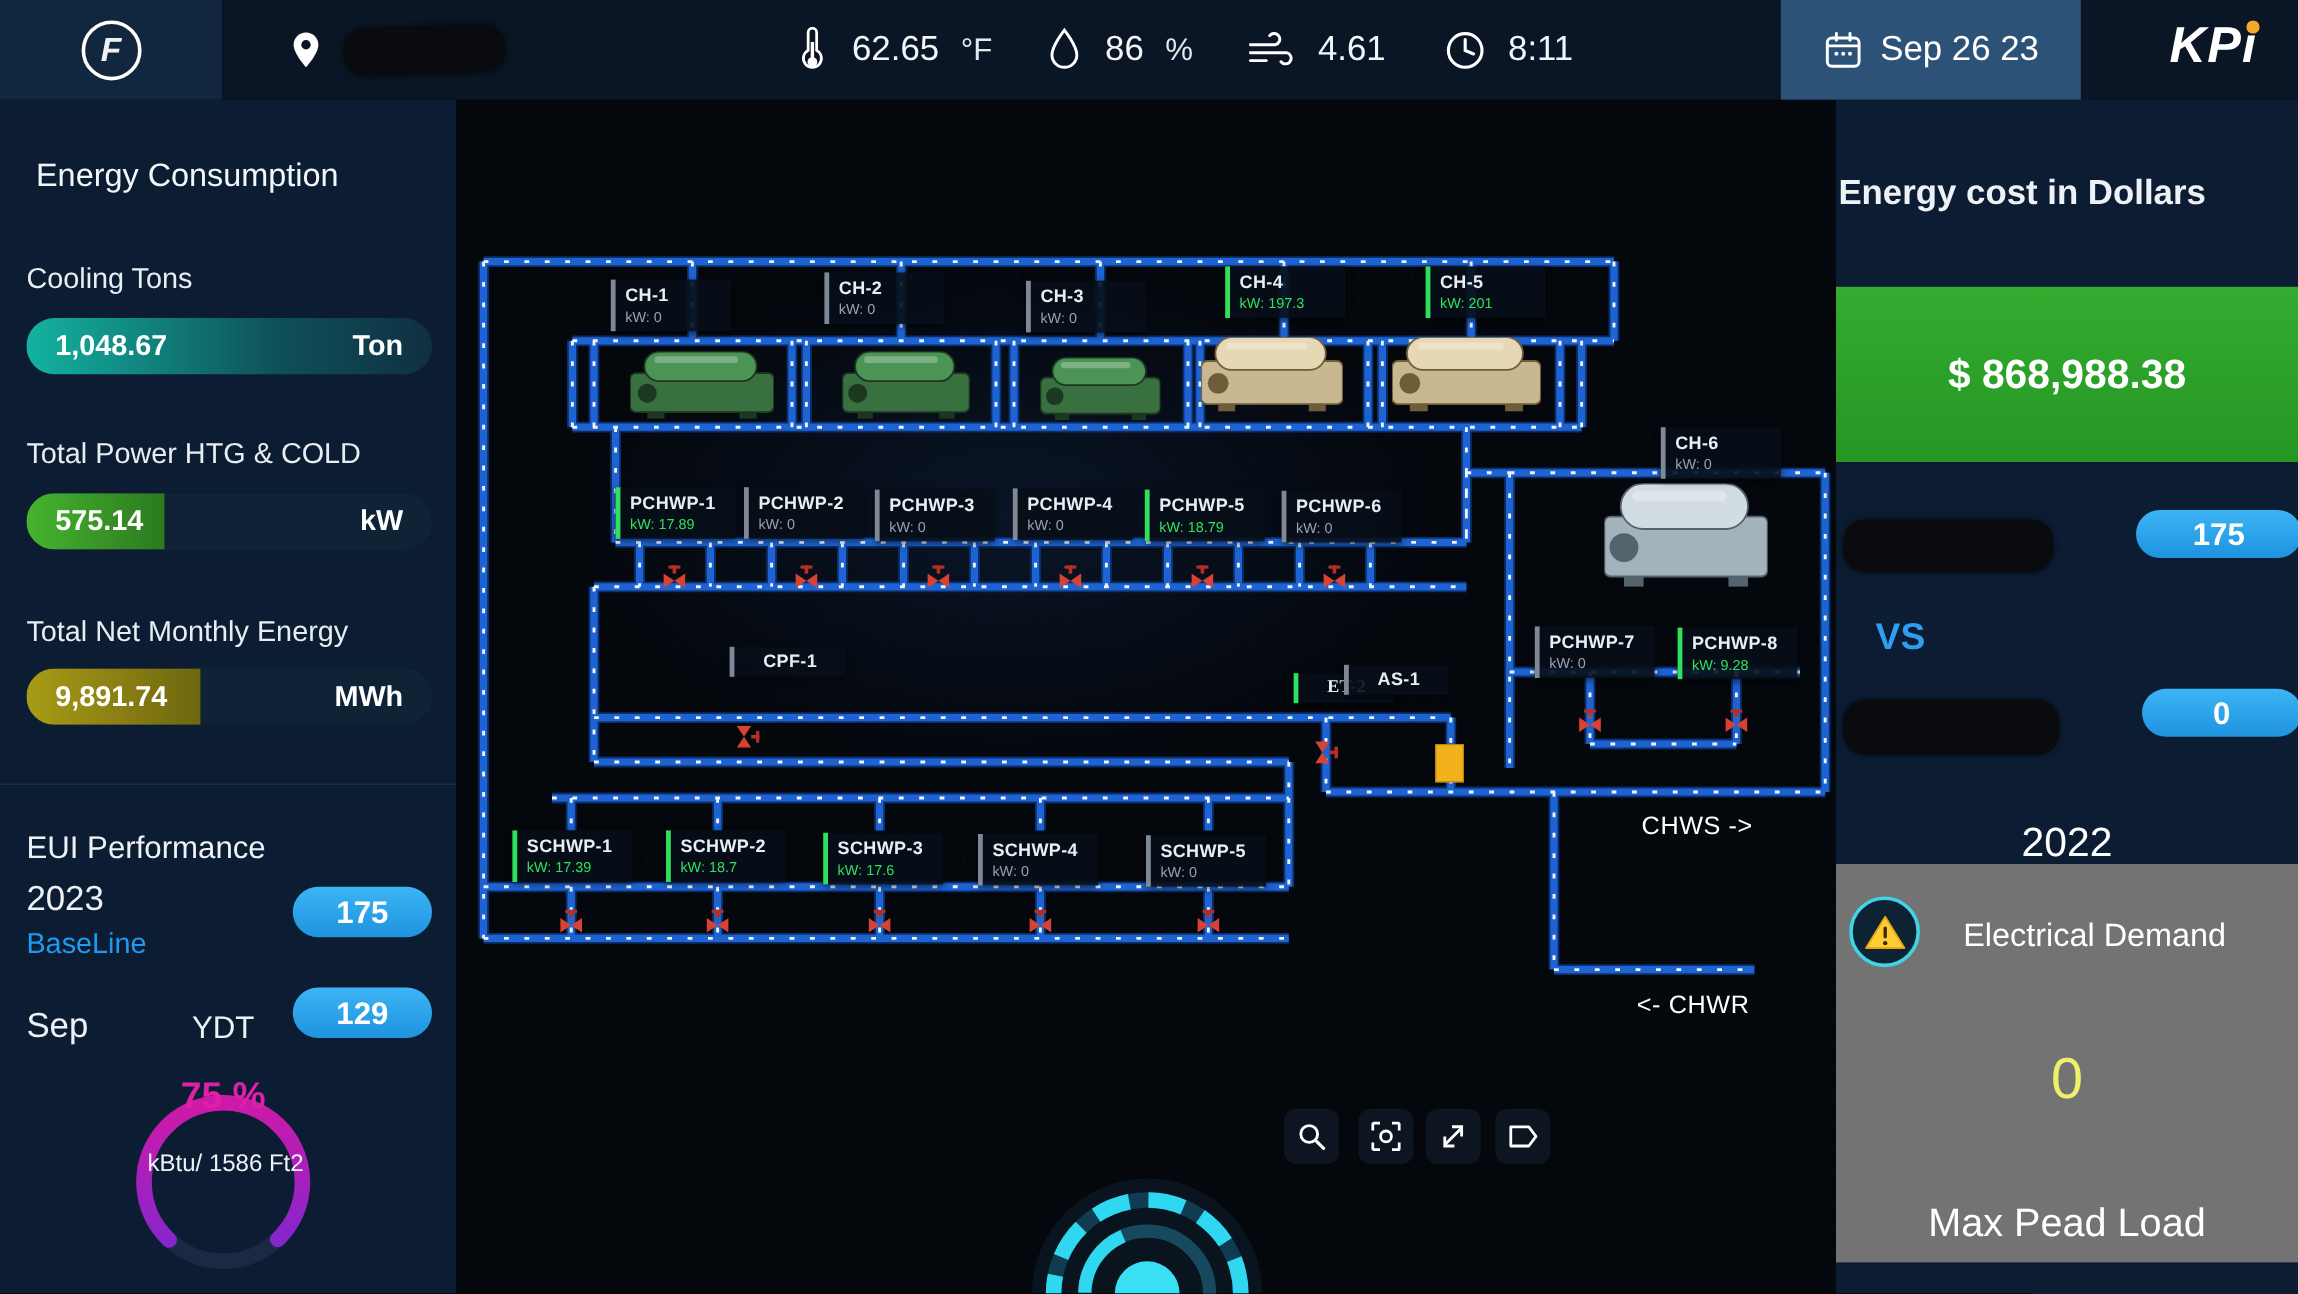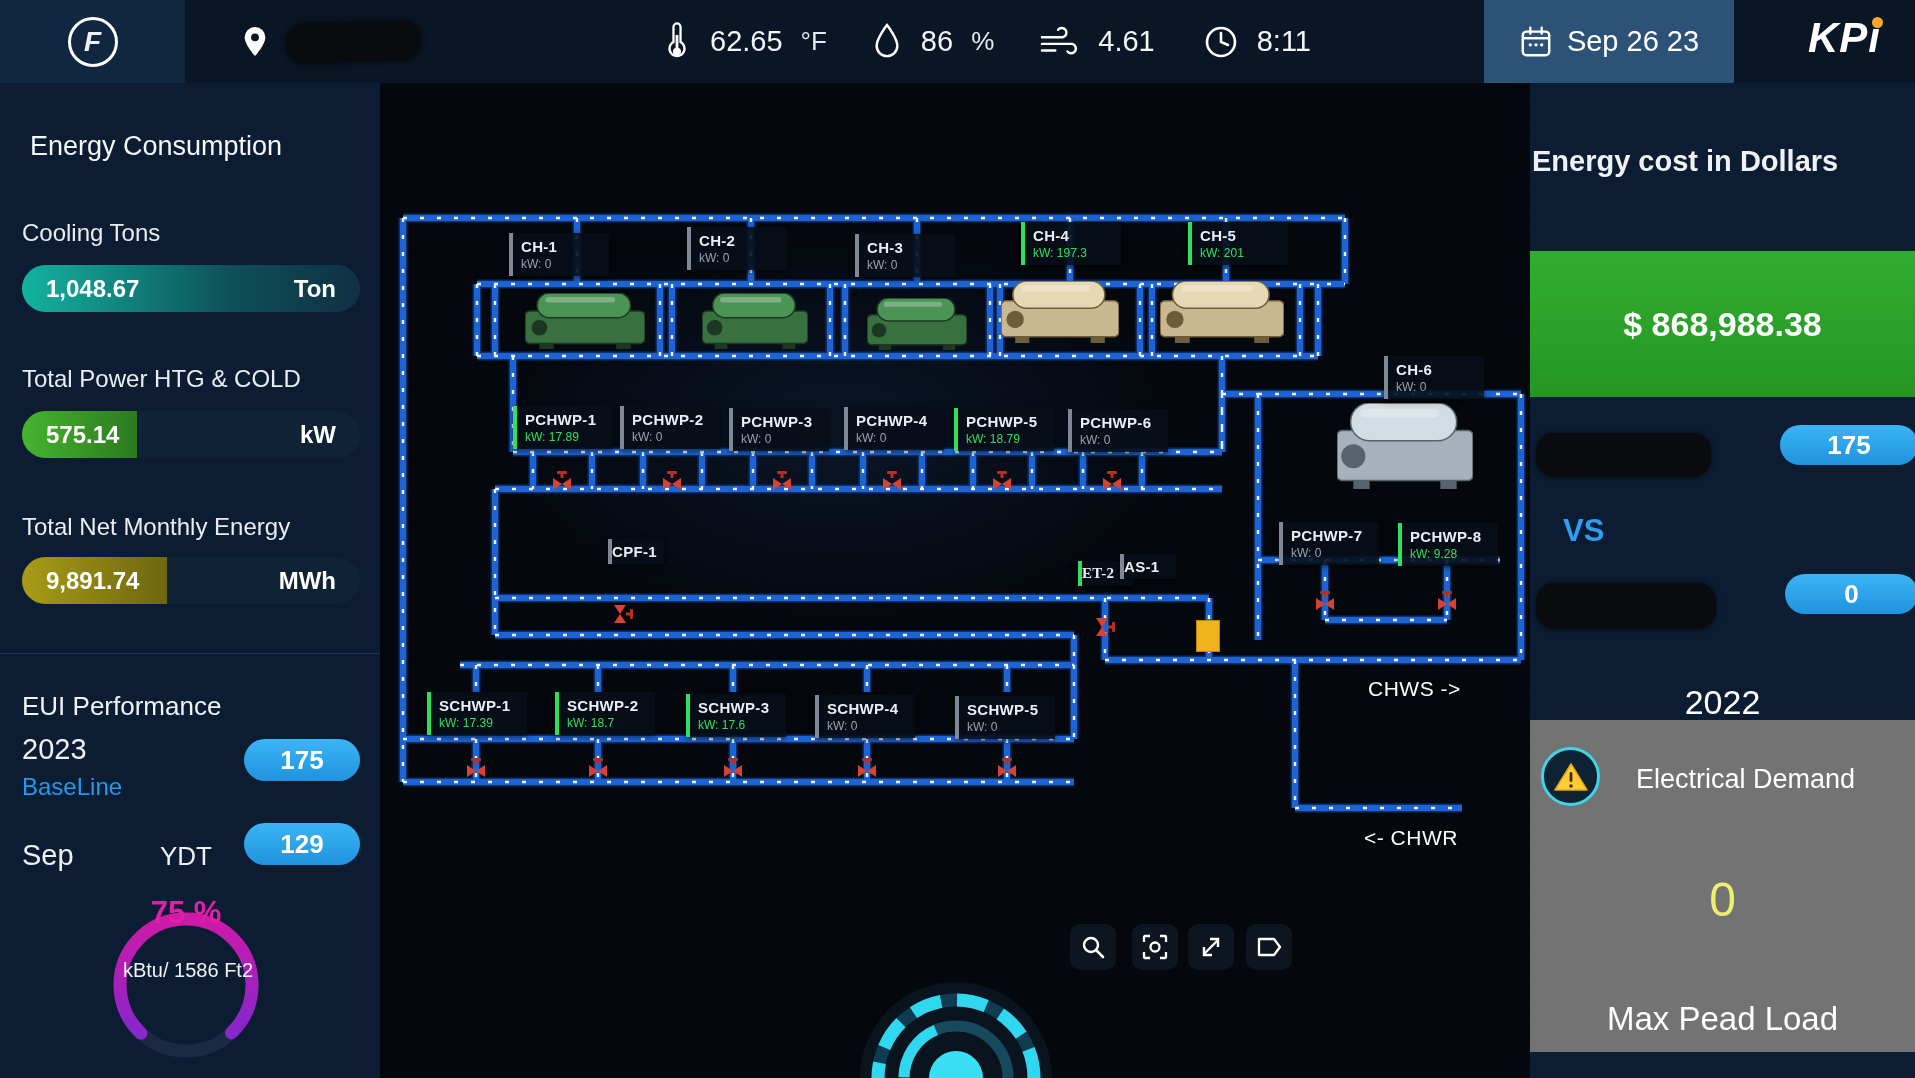--- a/index.html
+++ b/index.html
@@ -36,21 +36,21 @@
   .pill-row{position:absolute;inset:0;display:flex;align-items:center;justify-content:space-between;
     padding:0 24px;font-size:24px;font-weight:600;color:#fff;}
   .blue-pill{position:absolute;background:linear-gradient(180deg,#3cb4f5,#1f93df);border-radius:21px;
     display:flex;align-items:center;justify-content:center;font-size:26px;font-weight:700;color:#fff;}
   .divider{position:absolute;left:0;right:0;height:1px;background:#1e3450;}
   .baseline{color:#1e9bf0;font-size:24px;}
   .gauge-wrap{position:absolute;left:96px;top:812px;width:180px;height:180px;}
   .gauge-text{position:absolute;width:180px;left:96px;text-align:center;}
   .rp-title{font-size:29px;font-weight:700;white-space:nowrap;}
   .green-box{position:absolute;left:0;top:156px;width:385px;height:146px;
-    background:linear-gradient(180deg,#33ac30,#259623);display:flex;align-items:center;justify-content:center;margin-top:12px;}
+    background:linear-gradient(180deg,#33ac30,#259623);display:flex;align-items:center;justify-content:center;}
   .cost{font-size:34px;font-weight:600;color:#fff;}
   .vs{font-size:31px;font-weight:700;color:#2f9df2;}
   .year-2022{font-size:34px;color:#fff;text-align:center;}
   .gray-box{position:absolute;left:0;top:637px;width:385px;height:332px;background:#737373;}
   .warn-circle{position:absolute;left:11px;top:27px;width:59px;height:59px;border-radius:50%;
     border:3px solid #3fd4e6;background:#0d2233;display:flex;align-items:center;justify-content:center;}
   .demand-label{position:absolute;left:106px;top:44px;font-size:27px;color:#fff;}
   .demand-val{position:absolute;left:0;width:385px;top:152px;text-align:center;font-size:48px;color:#eef06b;}
   .demand-sub{position:absolute;left:0;width:385px;top:280px;text-align:center;font-size:33px;color:#fff;}
 
@@ -61,21 +61,21 @@
       radial-gradient(rgba(30,60,100,.10) 1px, transparent 1.4px);
     background-size:auto,22px 22px;}
   .pipes{position:absolute;left:0;top:0;}
   .pipe-outline{stroke:#0a2f6b;stroke-width:9;fill:none;}
   .pipe-base{stroke:#1d63d4;stroke-width:6;fill:none;}
   .pipe-dash{stroke:#eef4f8;stroke-width:2.4;fill:none;stroke-dasharray:4 13;animation:flow 1.4s linear infinite;}
   @keyframes flow{to{stroke-dashoffset:-17;}}
   .equip{position:absolute;background:rgba(8,14,24,.9);border-left:4px solid #7e8896;
     padding:5px 10px 5px 8px;min-width:100px;box-shadow:0 2px 6px rgba(0,0,0,.55);z-index:5;cursor:pointer;}
   .equip.active{border-left-color:#2ee05e;}
-  .equip.small{min-width:56px;padding:4px 0;}
+  .equip.small{min-width:56px;padding:4px 24px;}
   .eq-name{color:#e9eef4;font-size:15px;font-weight:600;letter-spacing:.3px;}
   .eq-kw{color:#98a2ae;font-size:12px;margin-top:2px;}
   .equip.active .eq-kw{color:#2ee05e;}
   .machine{position:absolute;z-index:3;}
   .valve{position:absolute;z-index:4;width:22px;height:20px;}
   .flow-label{position:absolute;color:#fff;font-size:21px;letter-spacing:.5px;z-index:5;}
   .ybox{position:absolute;left:1196px;top:620px;width:24px;height:32px;background:#f2b21c;
     border:1px solid #b9850f;z-index:4;}
   .dropdown{position:absolute;left:580px;top:925px;width:476px;height:46px;border-radius:23px;
     background:#0c141f;border:1px solid #22334a;display:flex;align-items:center;justify-content:space-between;

